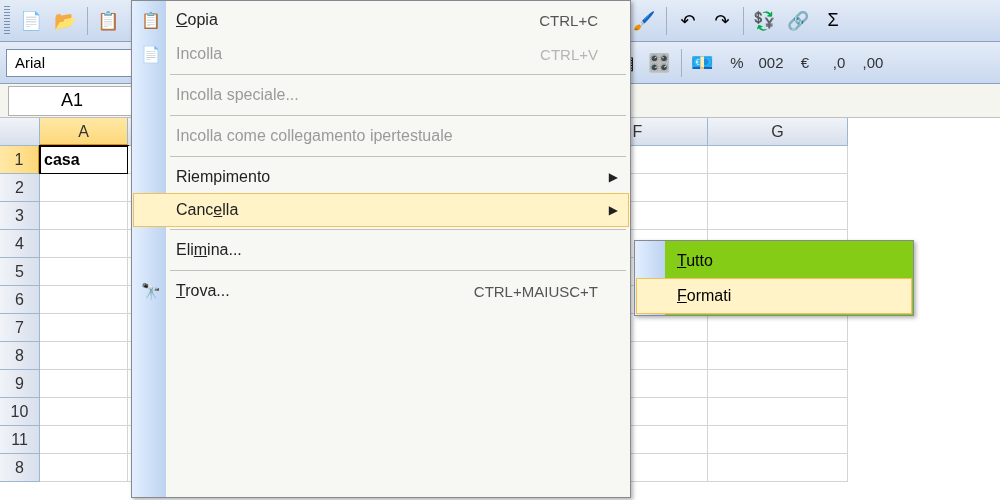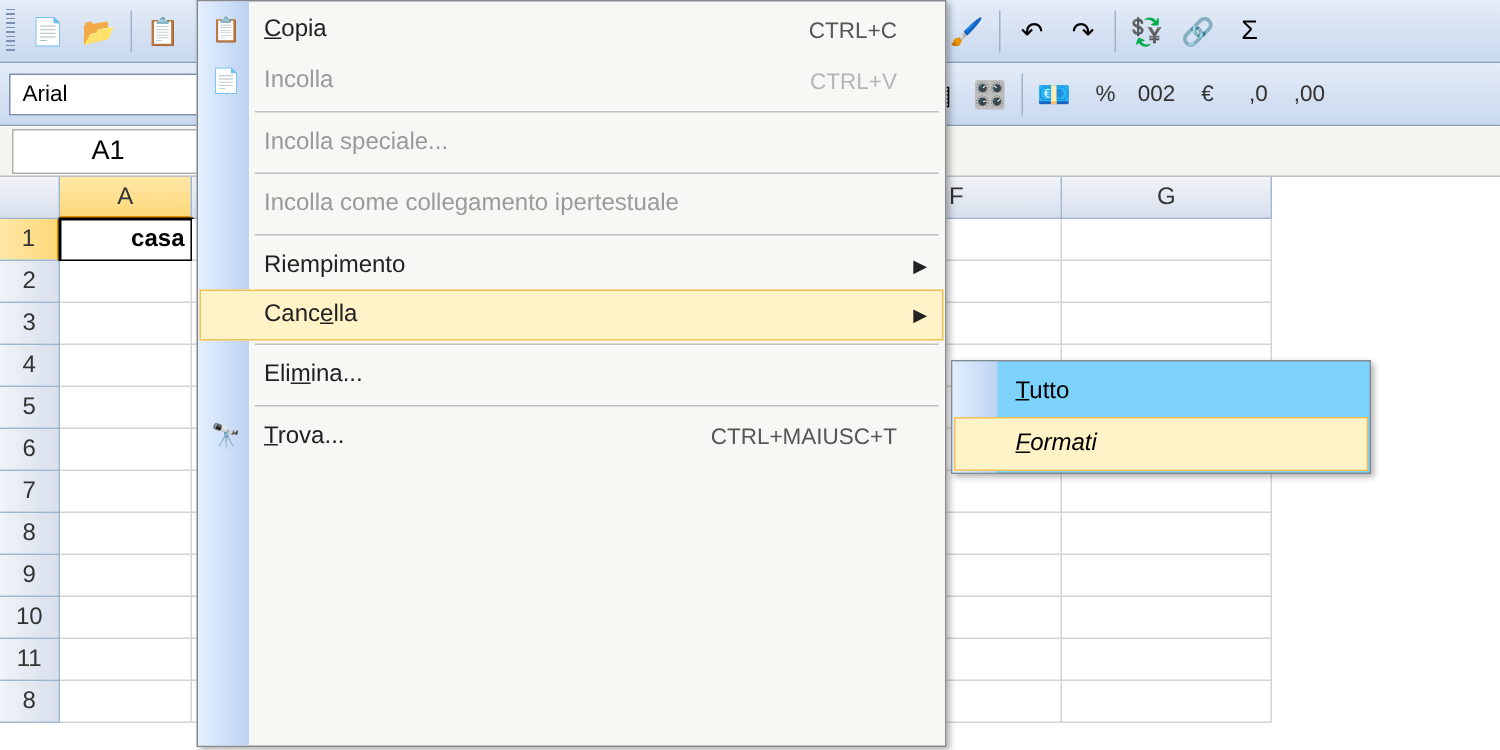--- a/index.html
+++ b/index.html
@@ -37,24 +37,24 @@
 .menu .iconcol { position: absolute; left: 0; top: 0; bottom: 0; width: 34px; background: linear-gradient(90deg, #e3efff, #bdd3f1); }
 .menu-item { position: relative; display: flex; align-items: center; height: 34px; padding: 0 30px 0 42px; font-size: 16px; color: #222; cursor: default; white-space: nowrap; }
 .menu-item.disabled { color: #9a9a9a; }
 .menu-item.highlight { background: #fff3c7; border: 1px solid #f0c05a; margin: -1px; }
 .menu-item .shortcut { position: absolute; right: 30px; color: #555; font-size: 15px; }
 .menu-item.disabled .shortcut { color: #b5b5b5; }
 .menu-item .arrow { position: absolute; right: 10px; font-size: 12px; }
 .menu-sep { height: 1px; background: #c0c0c0; margin: 3px 2px 3px 36px; position: relative; }
 .menu .micon { position: absolute; left: 6px; width: 22px; text-align: center; font-size: 16px; }
 
-.submenu { position: absolute; background: #7dd3fc; border: 1px solid #868a8f; box-shadow: 2px 2px 4px rgba(0,0,0,0.3); padding: 2px; }
+.submenu { position: absolute; background: #84cc16; border: 1px solid #868a8f; box-shadow: 2px 2px 4px rgba(0,0,0,0.3); padding: 2px; }
 .submenu .iconcol { position: absolute; left: 0; top: 0; bottom: 0; width: 30px; background: linear-gradient(90deg,#e3efff,#bdd3f1); }
 .sub-item { position: relative; display: flex; align-items: center; height: 36px; padding: 0 28px 0 40px; font-size: 16px; cursor: default; white-space: nowrap; }
-.sub-item.highlight { background: #fff3c7; border: 1px solid #f0c05a; margin: -1px; font-style: italic; }
+.sub-item.highlight { background: #fff3c7; border: 1px solid #f0c05a; margin: -1px; }
 .sub-item .shortcut { margin-left: 24px; color: #333; }
 
 .u { text-decoration: underline; }
 </style>
 </head>
 <body>
 
 <div class="toolbar">
   <div class="grip"></div>
   <div class="tb-btn">📄</div>
@@ -98,21 +98,21 @@
     <div class="col-h" style="width:110px">B</div>
     <div class="col-h" style="width:110px">C</div>
     <div class="col-h" style="width:110px">D</div>
     <div class="col-h" style="width:110px">E</div>
     <div class="col-h" style="width:140px">F</div>
     <div class="col-h" style="width:140px">G</div>
   </div>
   <div class="rows" id="rows">
       <div class="row">
         <div class="row-h sel">1</div>
-        <div class="cell active" style="width: 88px; text-align: right;">casa</div>
+        <div class="cell active" style="width: 88px;">casa</div>
         <div class="cell" style="width: 110px;"></div>
         <div class="cell" style="width: 110px;"></div>
         <div class="cell" style="width: 110px;"></div>
         <div class="cell" style="width: 110px;"></div>
         <div class="cell" style="width: 140px;"></div>
         <div class="cell" style="width: 140px;"></div>
       </div>
       <div class="row">
         <div class="row-h">2</div>
         <div class="cell" style="width: 88px;"></div>

